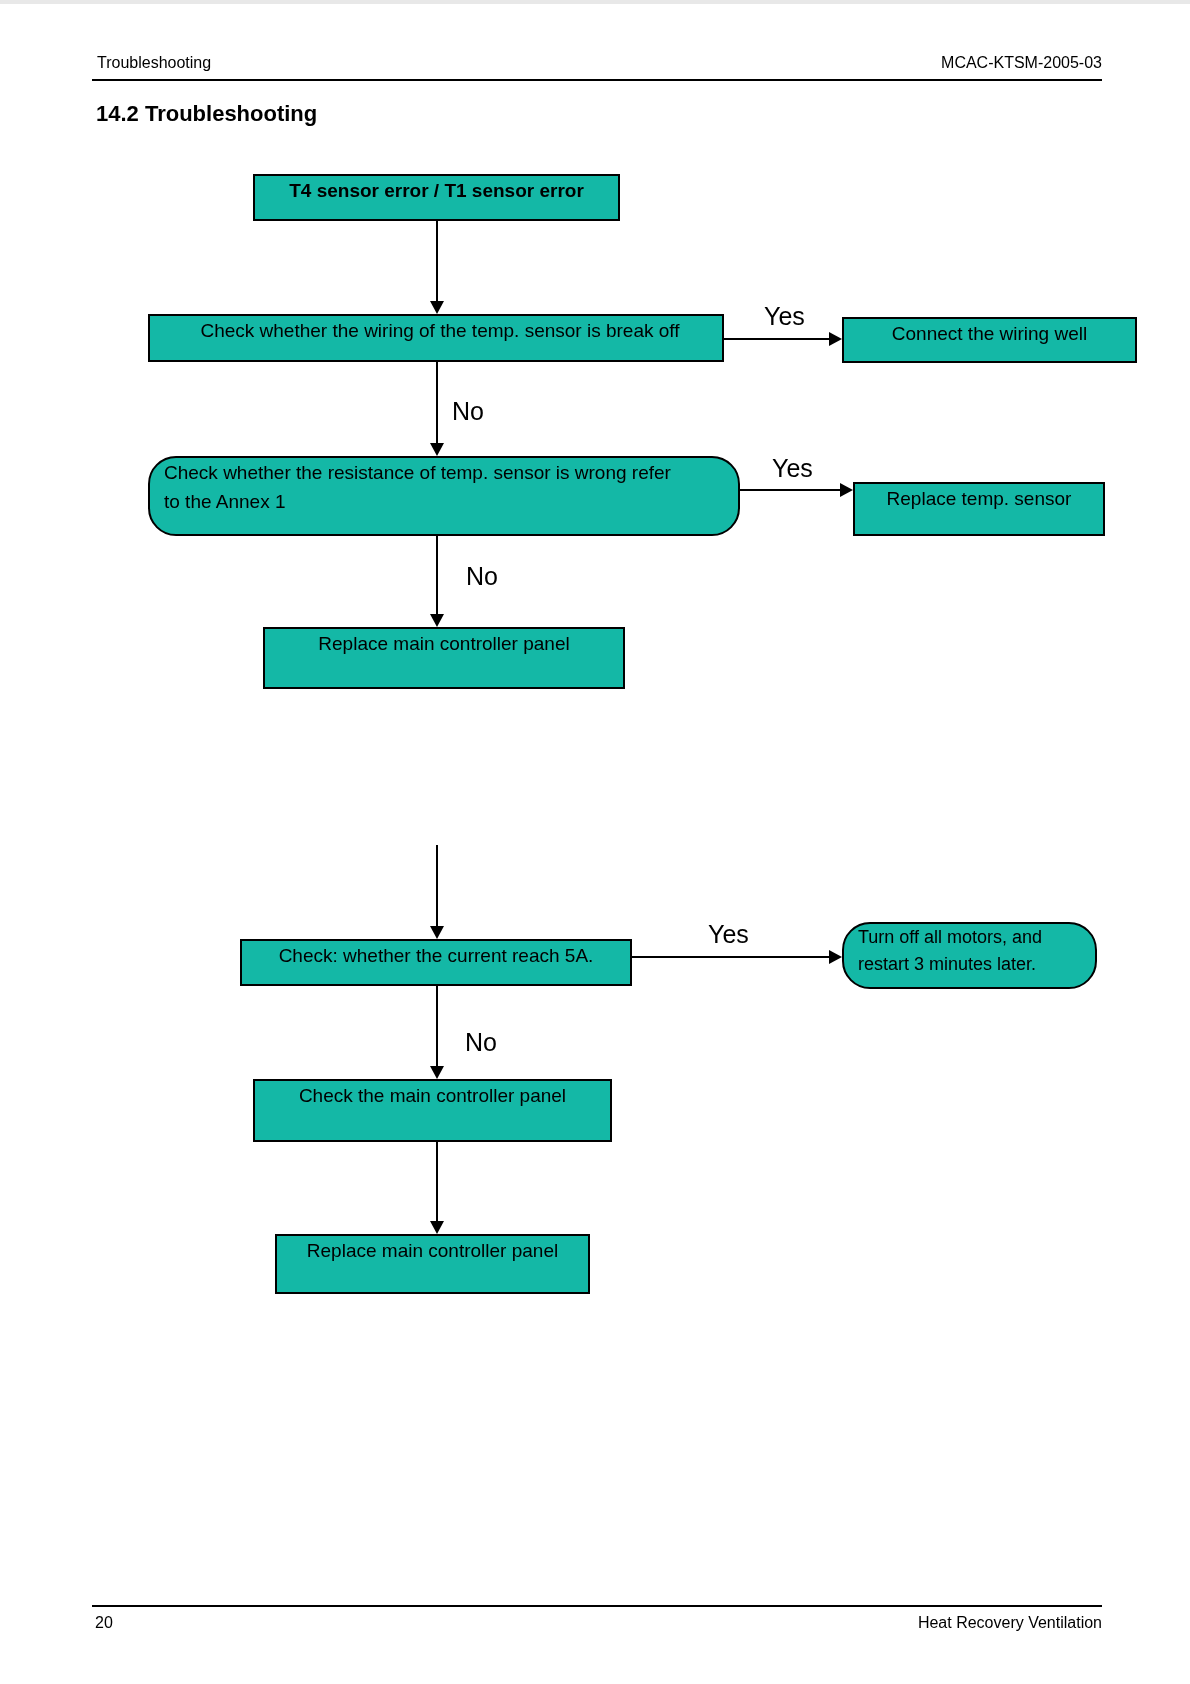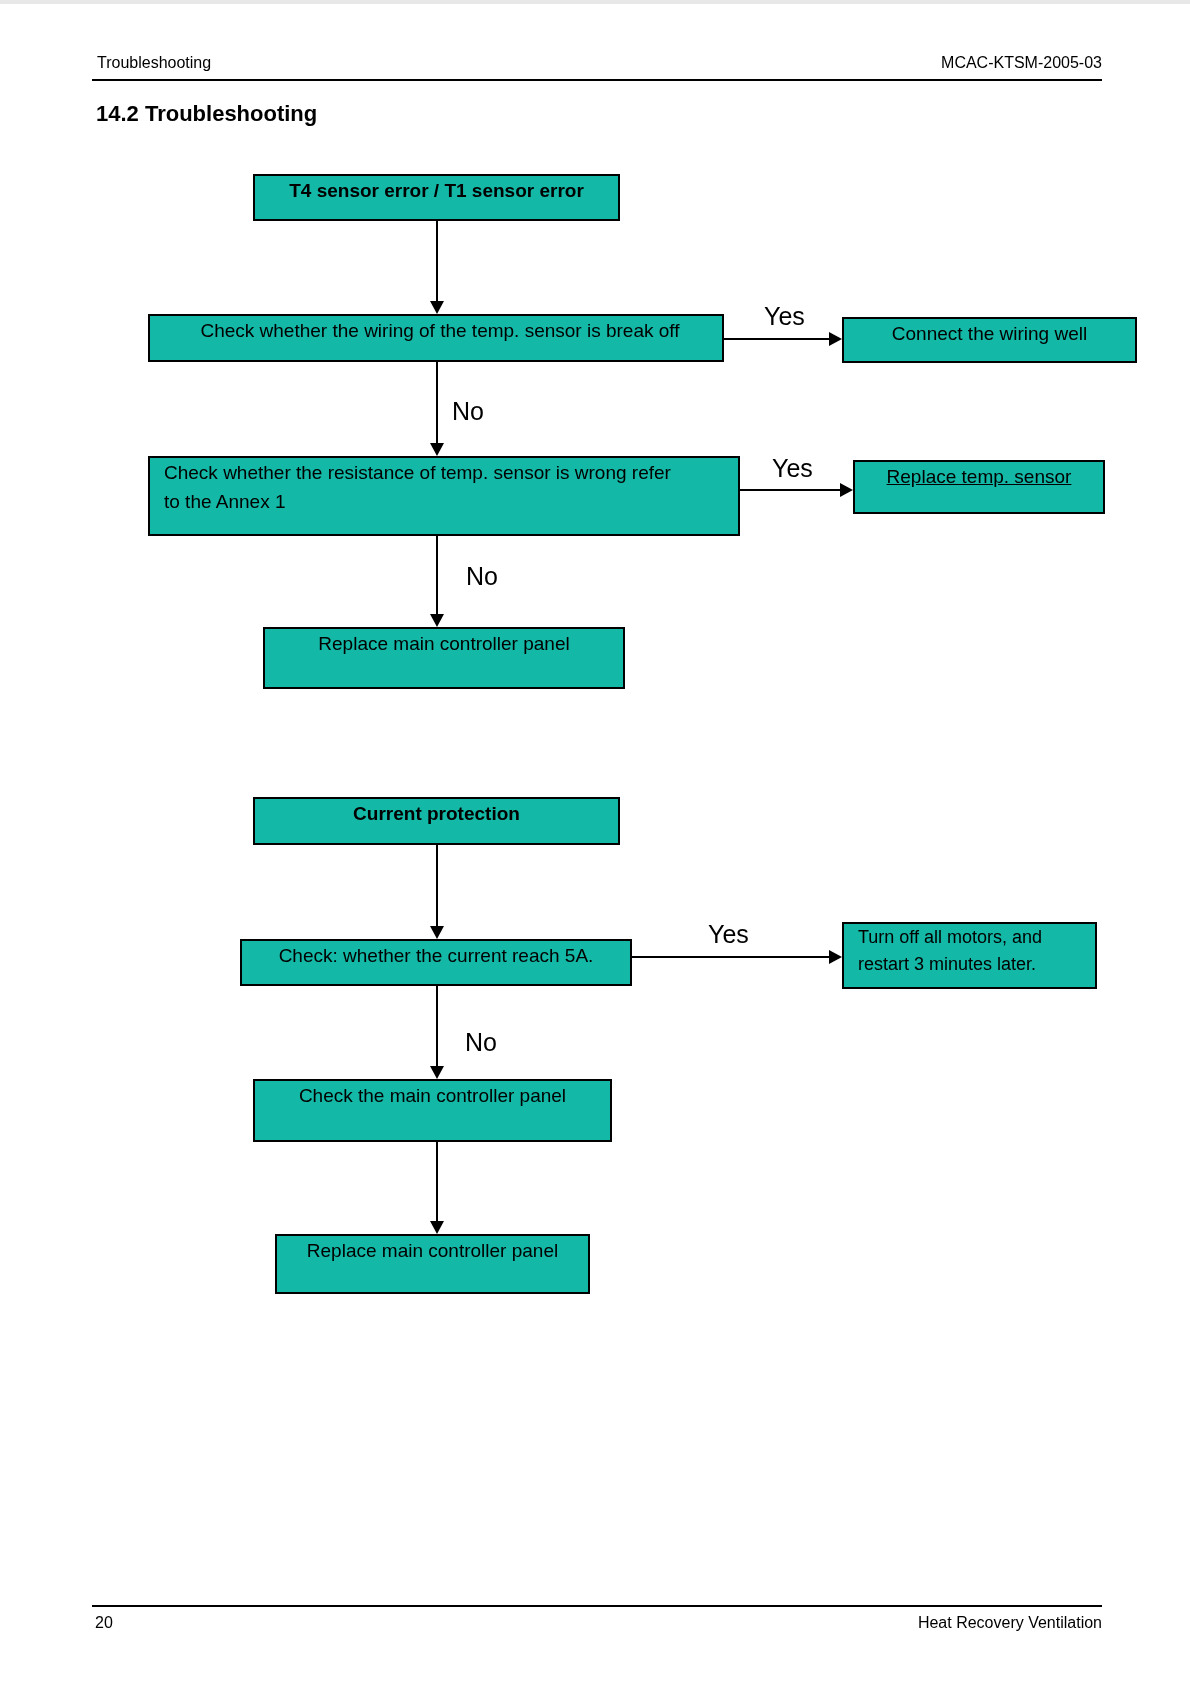--- a/index.html
+++ b/index.html
@@ -18,21 +18,21 @@
   .page-title { position:absolute; font-size:22px; font-weight:bold; white-space:nowrap; }
   .box {
     position:absolute;
     border:2px solid #000;
     background:#14b8a6;
     display:flex; align-items:flex-start; justify-content:center;
     font-size:19px; line-height:29px;
     text-align:center;
   }
   .box.bold { font-weight:bold; }
-  .box.leftalign { justify-content:flex-start; text-align:left; padding-left:14px; padding-right:16px; }
+  .box.leftalign { justify-content:flex-start; text-align:left; padding-left:14px; padding-right:16px;border-radius:28px; }
   .vline { position:absolute; width:2px; background:#000; }
   .hline { position:absolute; height:2px; background:#000; }
   .arrow-down {
     position:absolute; width:0; height:0;
     border-left:7px solid transparent; border-right:7px solid transparent;
     border-top:13px solid #000;
   }
   .arrow-right {
     position:absolute; width:0; height:0;
     border-top:7px solid transparent; border-bottom:7px solid transparent;
@@ -79,35 +79,32 @@
     <div>
       <div>Check whether the resistance of temp. sensor is wrong refer</div>
       <div>to the Annex 1</div>
     </div>
   </div>
 
   <div class="lbl" style="left:772px; top:450px;">Yes</div>
   <div class="hline" style="left:740px; top:485px; width:100px;"></div>
   <div class="arrow-right" style="left:840px; top:479px;"></div>
 
-  <div class="box" style="left:853px; top:456px; width:252px; height:54px;text-decoration:underline;">
+  <div class="box" style="left:853px; top:478px; width:252px; height:54px;">
     <span>Replace temp. sensor</span>
   </div>
 
   <div class="lbl" style="left:466px; top:558px;">No</div>
   <div class="vline" style="left:436px; top:532px; height:78px;"></div>
   <div class="arrow-down" style="left:430px; top:610px;"></div>
 
   <div class="box" style="left:263px; top:623px; width:362px; height:62px;">
     <span>Replace main controller panel</span>
   </div>
 
-  <div class="box bold" style="left:253px; top:793px; width:367px; height:48px;">
-    <span>Current protection</span>
-  </div>
 
   <div class="vline" style="left:436px; top:841px; height:81px;"></div>
   <div class="arrow-down" style="left:430px; top:922px;"></div>
 
   <div class="box" style="left:240px; top:935px; width:392px; height:47px;">
     <span>Check: whether the current reach 5A.</span>
   </div>
 
   <div class="lbl" style="left:708px; top:916px;">Yes</div>
   <div class="hline" style="left:632px; top:952px; width:197px;"></div>

